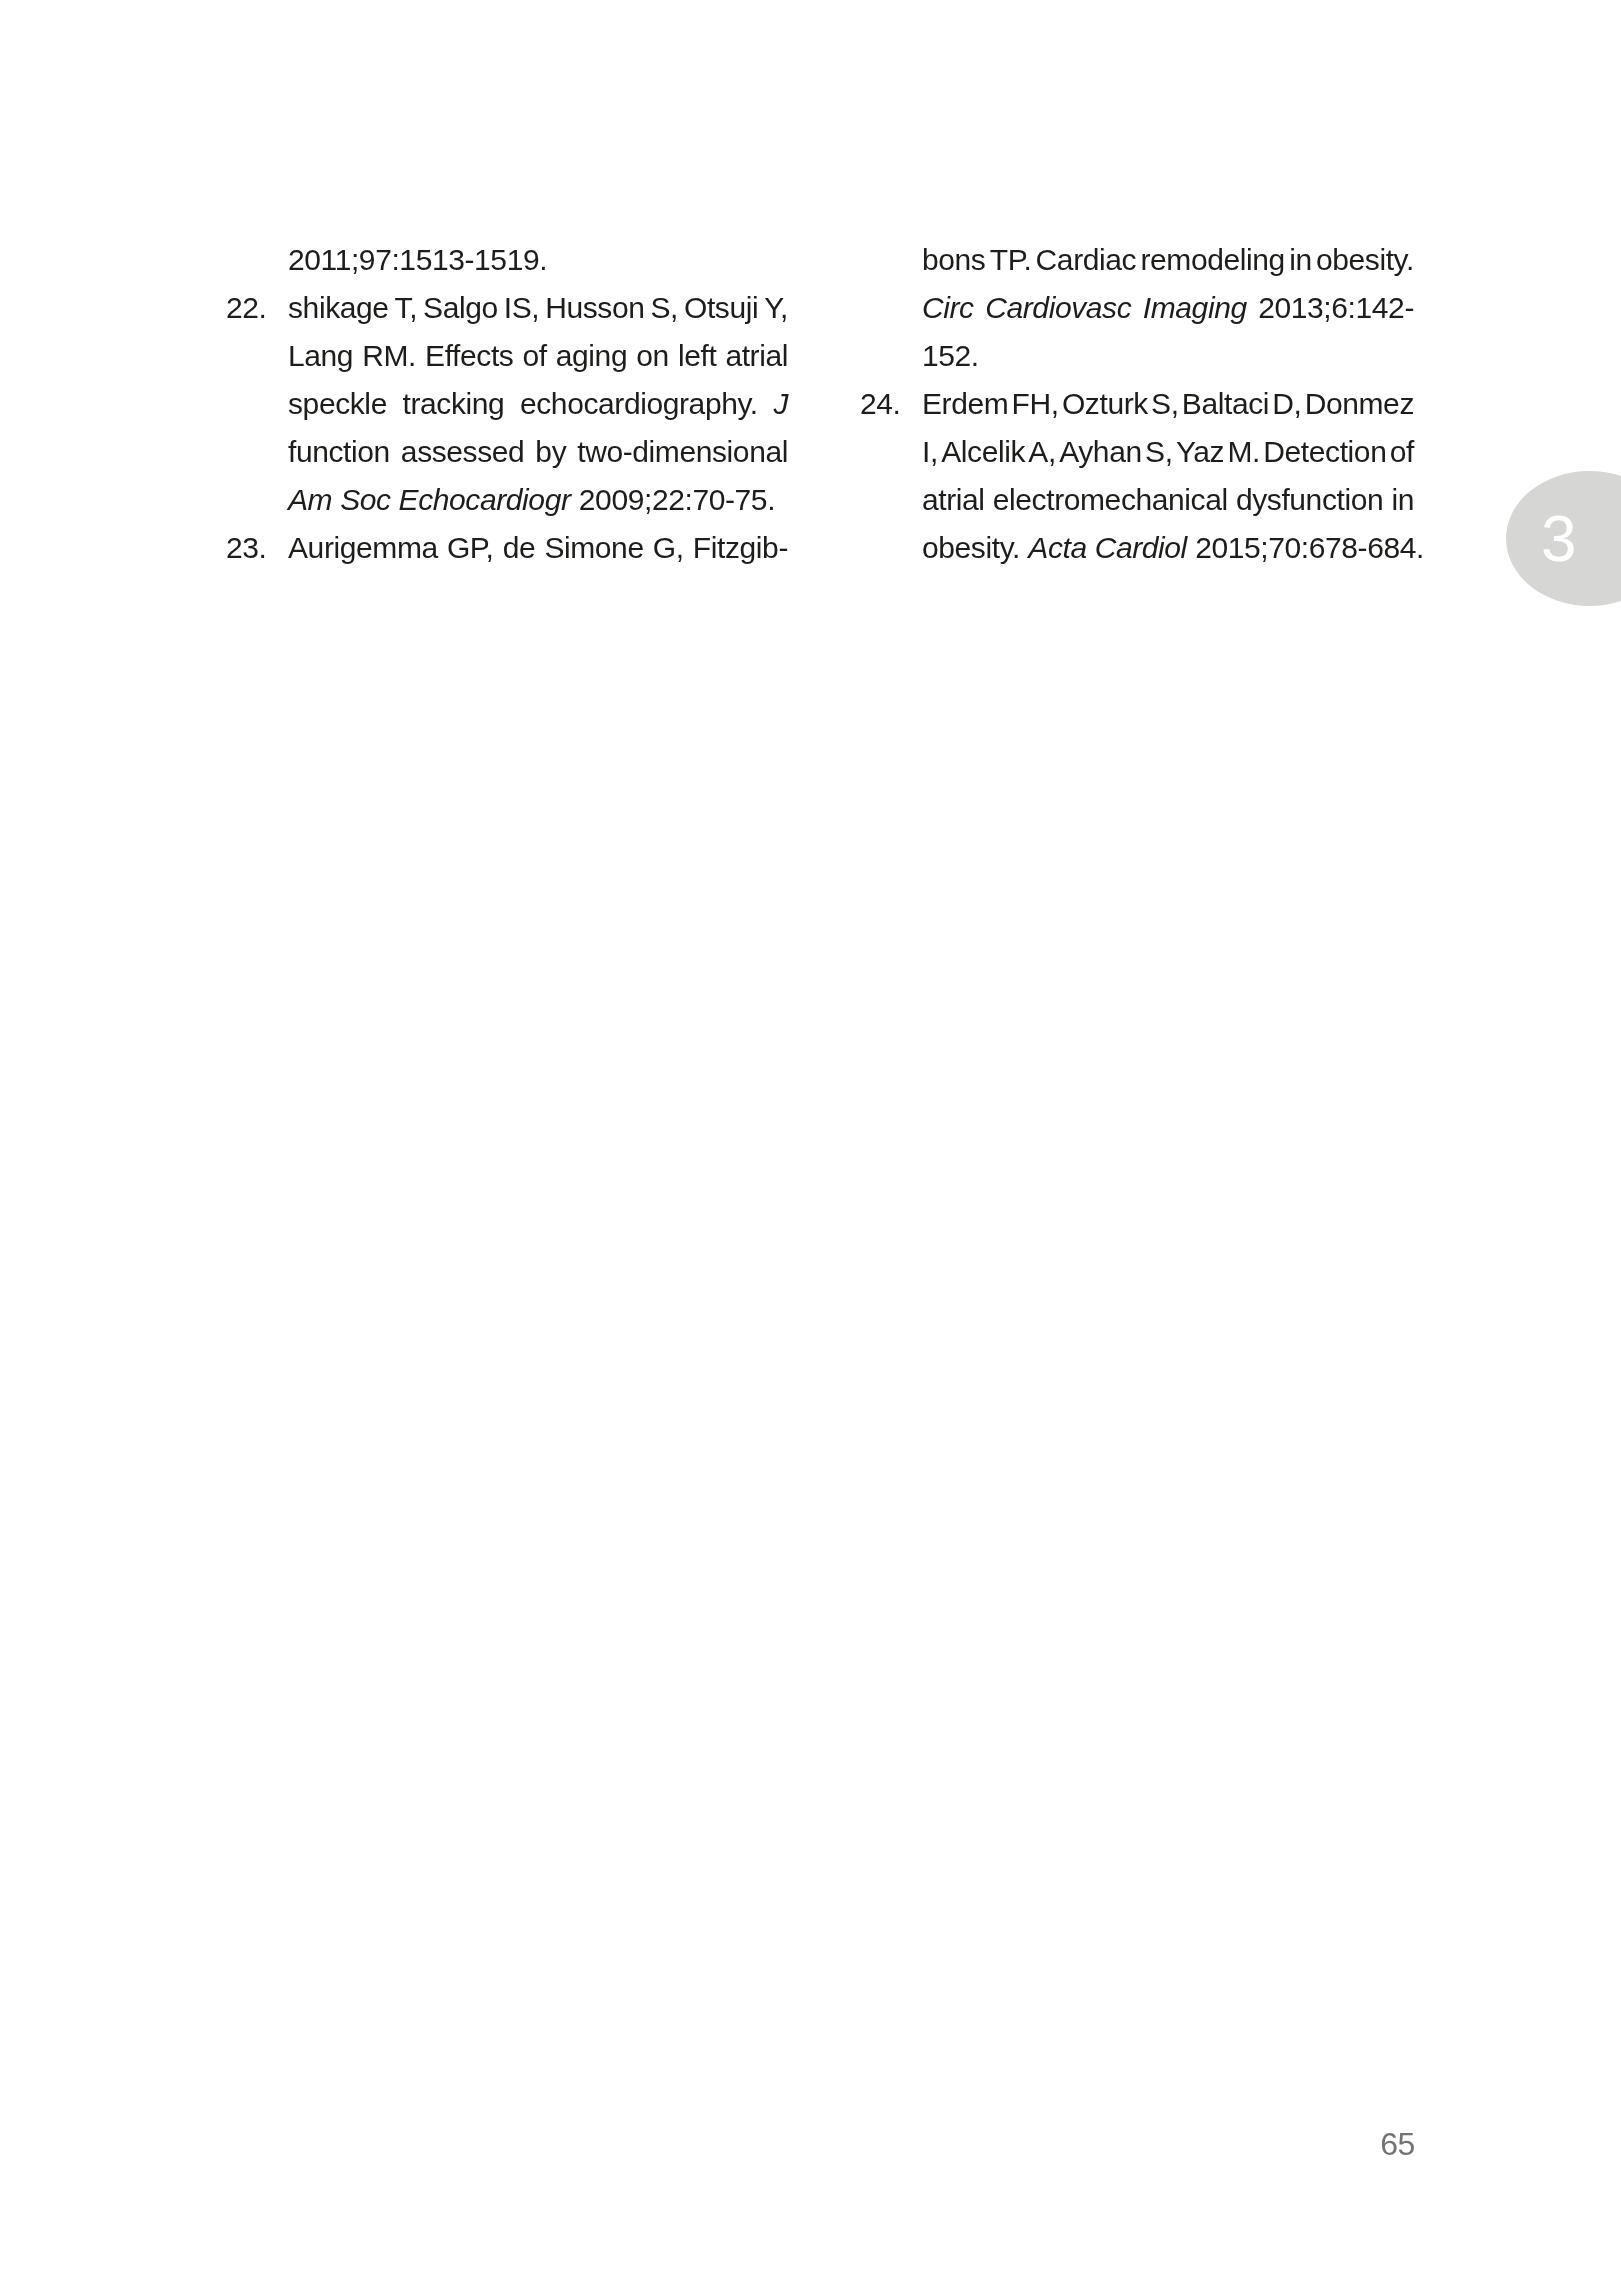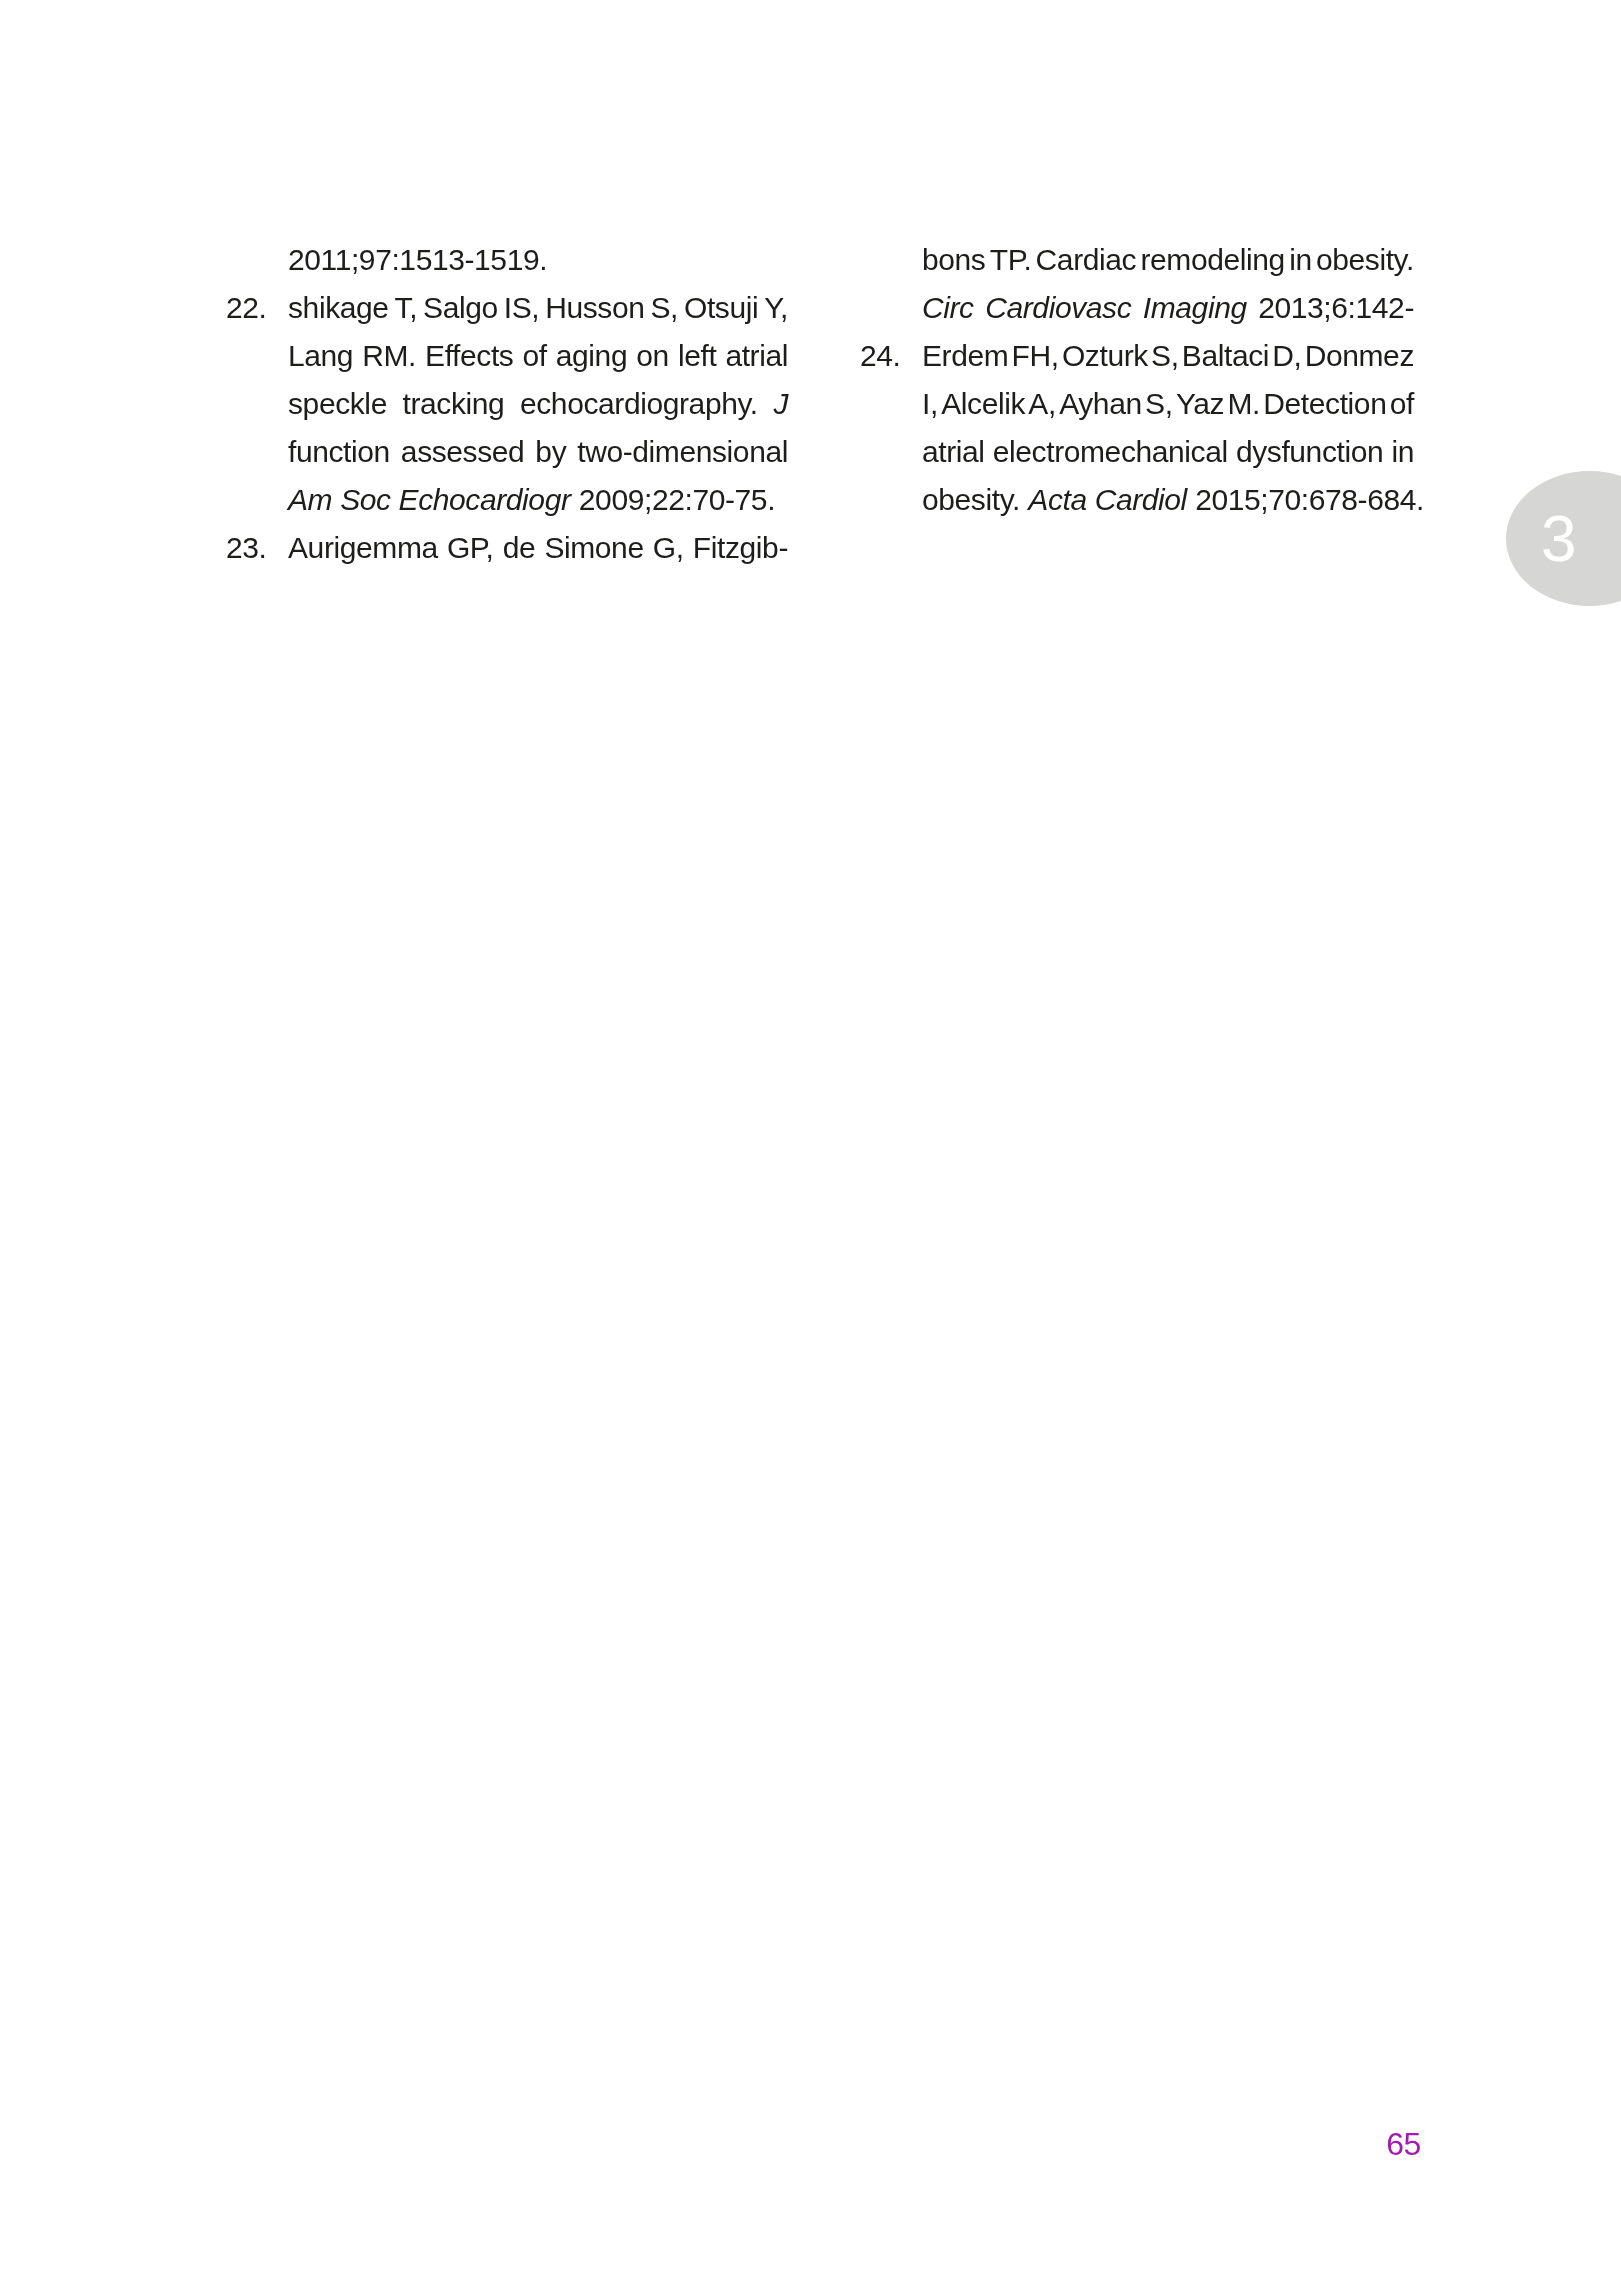--- a/index.html
+++ b/index.html
@@ -61,24 +61,24 @@
   #chapter-tab .tab-label {
     color: #ffffff;
     font-size: 64px;
     font-weight: 300;
     padding-left: 35px;
     line-height: 1;
   }
   #page-number {
     position: absolute;
     top: 2126px;
-    right: 200px;
+    right: 206px;
     font-size: 32px;
     letter-spacing: -0.4px;
-    color: #a21caf;
+    color: #737373;
   }
 </style>
 </head>
 <body>
 
 <div id="page">
 
   <div id="col-left" class="col">
       <div class="entry">
         <div class="num"></div>
@@ -154,20 +154,23 @@
             <span>Cardiac</span>
             <span>remodeling</span>
             <span>in</span>
             <span>obesity.</span>
           </div>
           <div class="line just">
             <span class="it">Circ</span>
             <span class="it">Cardiovasc</span>
             <span class="it">Imaging</span>
             <span>2013;6:142-</span>
+          </div>
+          <div class="line">
+            <span>152.</span>
           </div>
         </div>
       </div>
       <div class="entry">
         <div class="num">24.</div>
         <div class="txt">
           <div class="line just">
             <span>Erdem</span>
             <span>FH,</span>
             <span>Ozturk</span>

